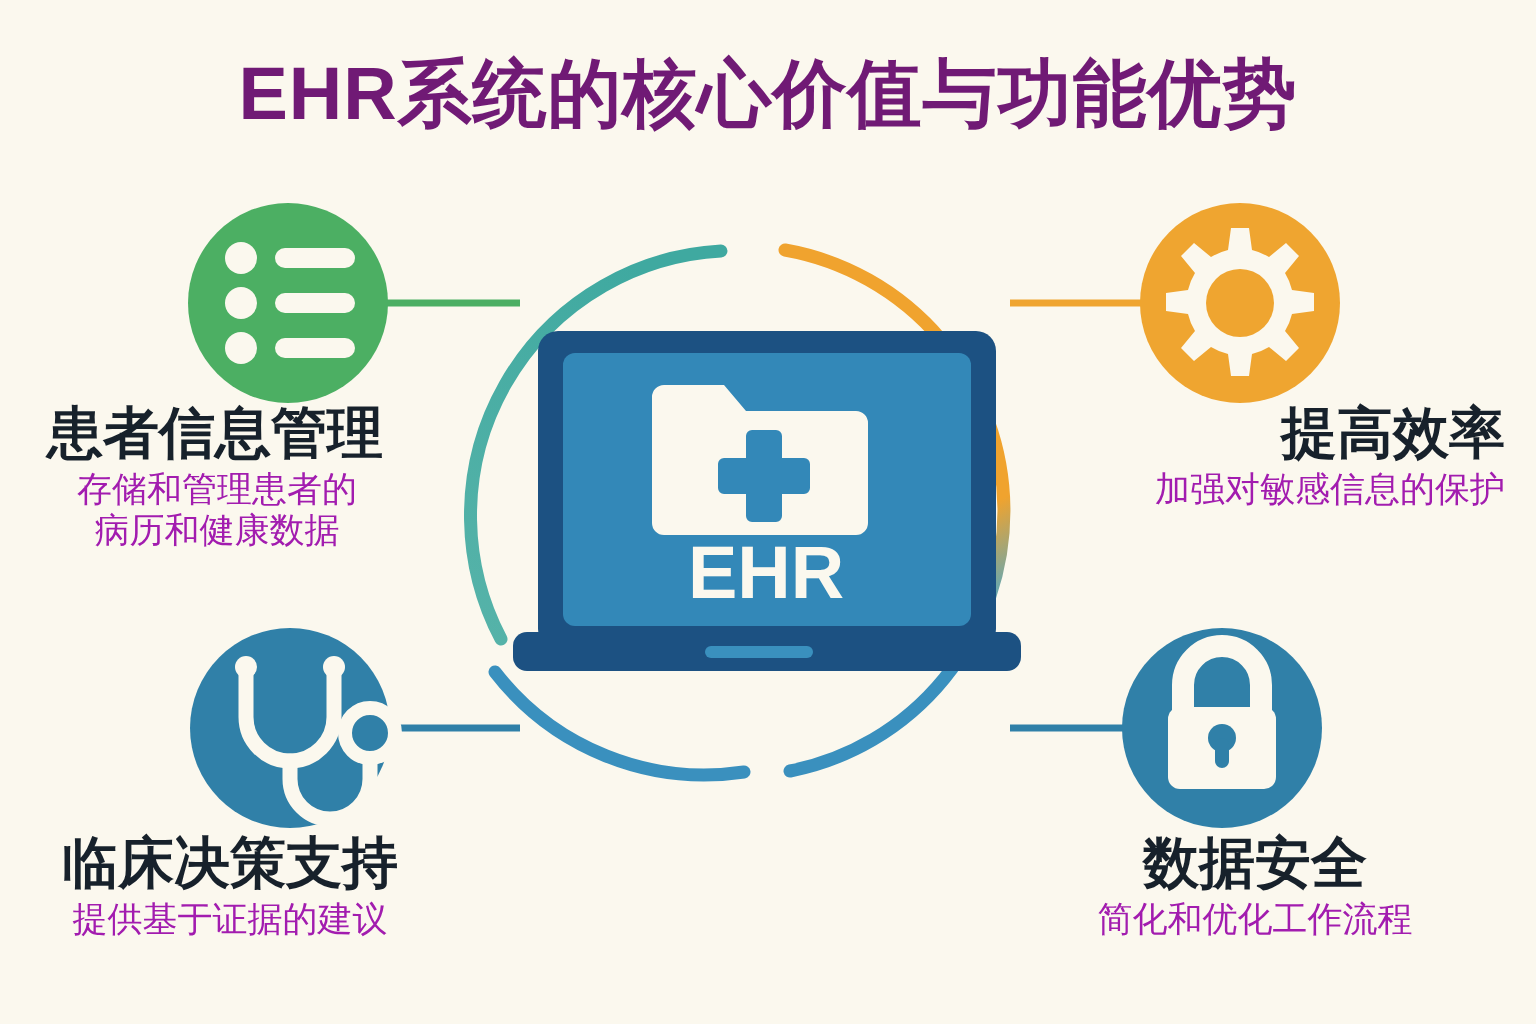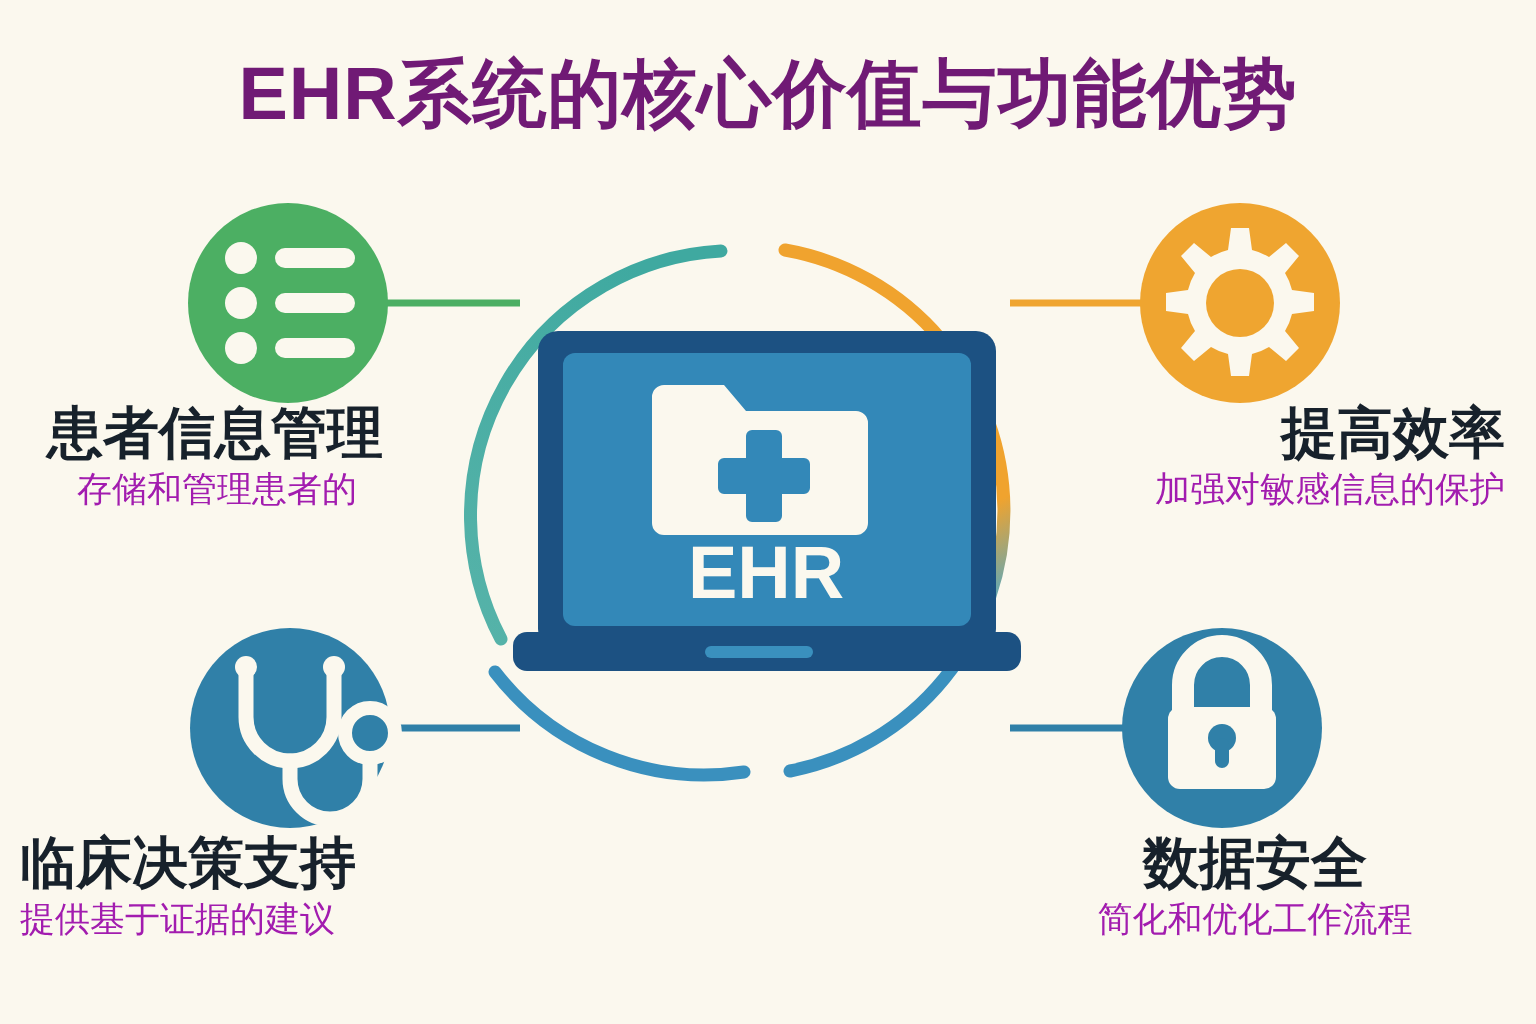--- a/index.html
+++ b/index.html
@@ -64,21 +64,21 @@
     line-height: 41px;
     font-weight: 400;
     color: #a21caf;
   }
 
   .quad-tl { left: 15px; top: 408px; text-align: center; width: 400px; }
   .quad-tl .quad-sub { width: 320px; margin-left: 42px; }
 
   .quad-tr { left: 1085px; top: 408px; text-align: right; width: 420px; }
 
-  .quad-bl { left: 20px; top: 838px; text-align: left; width: 420px; }
+  .quad-bl { left: 20px; top: 838px; text-align: center; width: 420px; }
 
   .quad-br { left: 1035px; top: 838px; text-align: center; width: 440px; }
 
   .nowrap { white-space: nowrap; }
 </style>
 </head>
 <body>
 
 <div class="canvas">
 
@@ -176,20 +176,21 @@
       </g>
 
       <text x="766" y="598" text-anchor="middle" font-family="Liberation Sans, DejaVu Sans, sans-serif" font-size="74" font-weight="700" fill="#fbf8ee">EHR</text>
     </g>
   </svg>
 
   <div class="quad quad-tl">
     <div class="quad-title">患者信息管理</div>
     <div class="quad-sub">
       <div class="nowrap">存储和管理患者的</div>
+      <div class="nowrap">病历和健康数据</div>
     </div>
   </div>
 
   <div class="quad quad-tr">
     <div class="quad-title">提高效率</div>
     <div class="quad-sub">
       <div class="nowrap">加强对敏感信息的保护</div>
     </div>
   </div>
 

